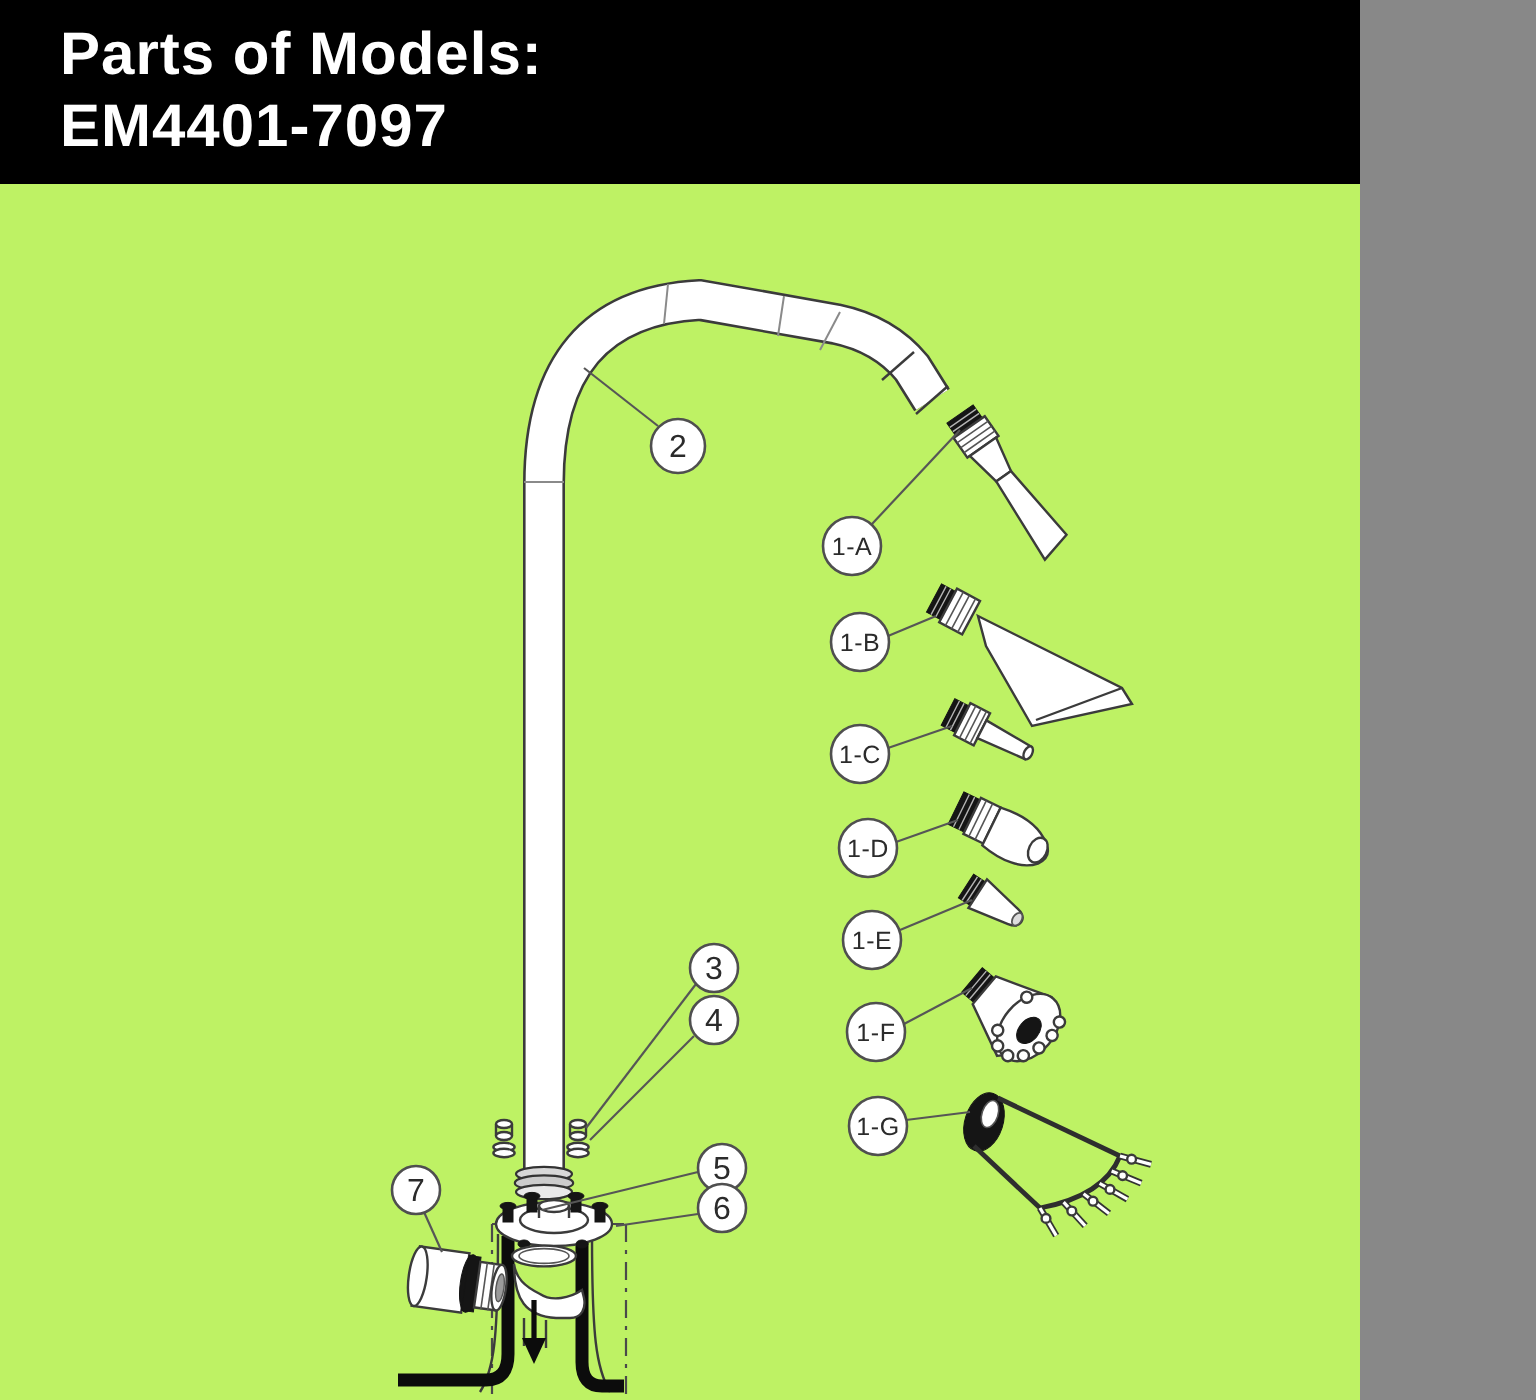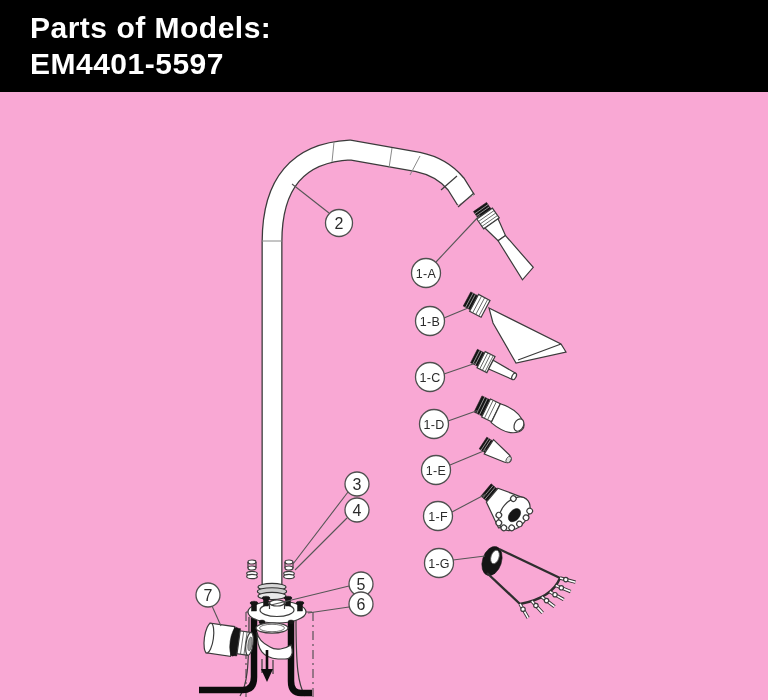--- a/index.html
+++ b/index.html
@@ -1,16 +1,16 @@
 <!DOCTYPE html>
 <html><head>
 <meta charset="utf-8">
 <style>
   html,body{margin:0;padding:0;background:#888;}
-  .page{position:relative;width:768px;height:700px;background:#f9a8d4;overflow:hidden;
+  .page{position:relative;width:680px;height:700px;background:#bef264;overflow:hidden;
         font-family:"Liberation Sans",sans-serif;}
   .hdr{position:absolute;left:0;top:0;width:768px;height:92px;background:#000;
        box-sizing:border-box;padding:10px 0 0 30px;}
   .hdr .l1,.hdr .l2{color:#fff;font-weight:bold;font-size:30px;line-height:36px;
        letter-spacing:0.5px;white-space:nowrap;}
   .diag{position:absolute;left:0;top:92px;width:768px;height:608px;}
   svg{display:block;}
   .ln{stroke:#3b3b3b;stroke-width:1.2;fill:none;}
   .wfill{fill:#ffffff;stroke:#3b3b3b;stroke-width:1.2;}
   .dk{fill:#151515;stroke:#151515;stroke-width:0.5;}
@@ -25,21 +25,21 @@
   .thick{stroke:#0c0c0c;stroke-width:6.5;fill:none;}
   .dashdot{stroke:#4a4a4a;stroke-width:1.1;fill:none;stroke-dasharray:9 4 2 4;}
 </style>
 </head>
 <body>
 
 <div class="page">
 
   <header class="hdr">
     <div class="l1">Parts of Models:</div>
-    <div class="l2">EM4401-5597</div>
+    <div class="l2">EM4401-7097</div>
   </header>
 
   <div class="diag">
   <svg width="768" height="608" viewBox="0 92 768 608" xmlns="http://www.w3.org/2000/svg">
 
     <g>
       <path d="M272,588 L272,242 Q272,154 350,150 L418,162 Q442,167 456,184 L466,200" stroke="#3b3b3b" stroke-width="21" fill="none"></path>
       <path d="M272,588 L272,242 Q272,154 350,150 L418,162 Q442,167 456,184 L466,200" stroke="#ffffff" stroke-width="18.4" fill="none"></path>
 
       <line class="tick" x1="262" y1="241" x2="282" y2="241"></line>

